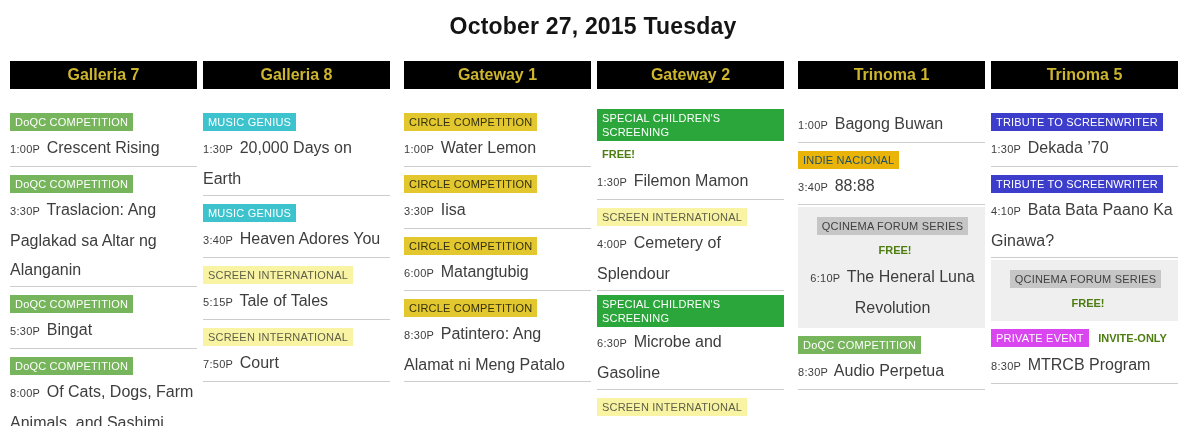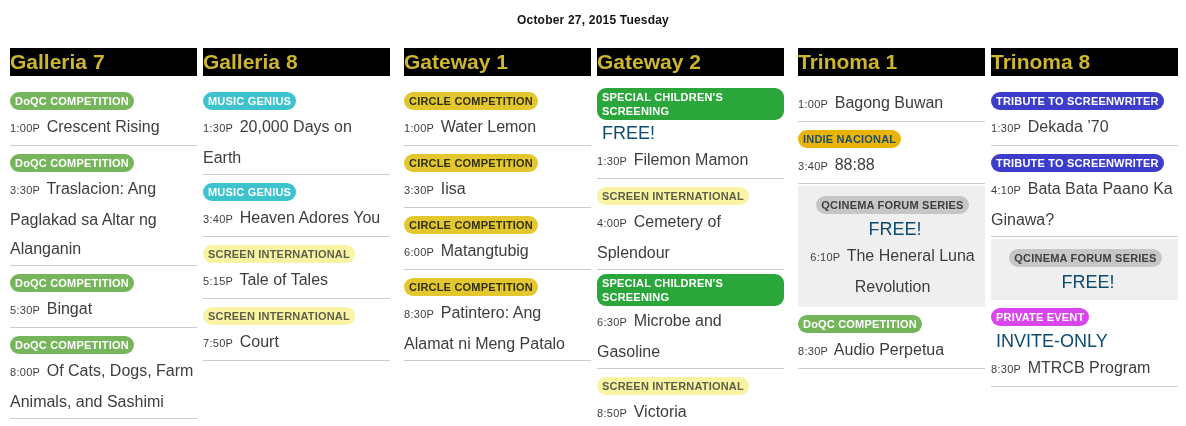--- a/index.html
+++ b/index.html
@@ -4,57 +4,56 @@
 <style>
   * { box-sizing: border-box; }
   html, body { margin: 0; padding: 0; }
   body {
     width: 1186px; height: 426px; overflow: hidden;
     background: #ffffff;
     font-family: "Liberation Sans", sans-serif;
     color: #3d3d3d;
   }
   .date-title {
-    text-align: center; font-weight: 700; font-size: 12px;
+    text-align: center; font-weight: 700; font-size: 23px;
     color: #141414; padding-top: 13px; letter-spacing: .2px;
   }
   .schedule { display: flex; margin: 21px 10px 0 10px; }
   .venue-group { display: flex; }
   .venue-group + .venue-group { margin-left: 14px; }
   .column { width: 187px; }
   .column + .column { margin-left: 6px; }
   .col-header {
-    background: #000000; color: #cdb52f; text-align: left;
-    font-weight: 700; font-size: 21px; height: 28px; line-height: 28px;
-    margin-bottom: 8px;
+    background: #000000; color: #cdb52f; text-align: center;
+    font-weight: 700; font-size: 16px; height: 28px; line-height: 28px;
+    margin-bottom: 16px;
   }
   .item { border-bottom: 1px solid #cccccc; padding: 4px 0 2px 0; }
   .item.highlight {
     background: #efefef; border-bottom: 0;
     padding: 6px 4px 6px 6px; margin-top: 2px; text-align: center;
   }
   .badges { line-height: 24px; }
   .badge {
-    display: inline-block; font-size: 11px; font-weight: 700;
+    display: inline-block; font-size: 11px; font-weight: 400;
     padding: 2px 5px; vertical-align: middle; letter-spacing: .2px;
     line-height: 14px;
-    border-radius: 9px;
   }
   .b-doqc       { background: #76b55b; color: #ffffff; }
   .b-music      { background: #3cc3ce; color: #ffffff; }
   .b-screenintl { background: #f8f4a4; color: #5f5f49; }
   .b-circle     { background: #e2c72f; color: #33300f; }
   .b-special    { background: #2aa63b; color: #ffffff; }
   .b-throwback  { background: #f7941d; color: #ffffff; }
   .b-indie      { background: #eab308; color: #1d4f66; }
   .b-qcinema    { background: #c6c6c6; color: #3f3f3f; }
   .b-tribute    { background: #3d3dcb; color: #ffffff; }
   .b-private    { background: #d946ef; color: #ffffff; }
   .tag {
-    font-size: 18px; font-weight: 400; color: #0c4a6e;
+    font-size: 11px; font-weight: 700; color: #4d7c0f;
     margin-left: 5px; vertical-align: middle; white-space: nowrap;
   }
   .titleline { font-size: 16px; line-height: 29px; color: #3d3d3d; }
   .time { font-size: 11px; letter-spacing: .3px; margin-right: 2px; }
 </style>
 </head>
 <body>
 
 <div class="date-title">October 27, 2015 Tuesday</div>
 
@@ -261,21 +260,21 @@
           <span class="badge b-doqc">DoQC COMPETITION</span>
         </div>
         <div class="titleline">
           <span class="time">8:30P</span>
           <span>Audio Perpetua</span>
         </div>
       </div>
     </div>
 
     <div class="column">
-      <div class="col-header">Trinoma 8</div>
+      <div class="col-header">Trinoma 5</div>
       <div class="item">
         <div class="badges">
           <span class="badge b-tribute">TRIBUTE TO SCREENWRITER</span>
         </div>
         <div class="titleline">
           <span class="time">1:30P</span>
           <span>Dekada ’70</span>
         </div>
       </div>
       <div class="item">

